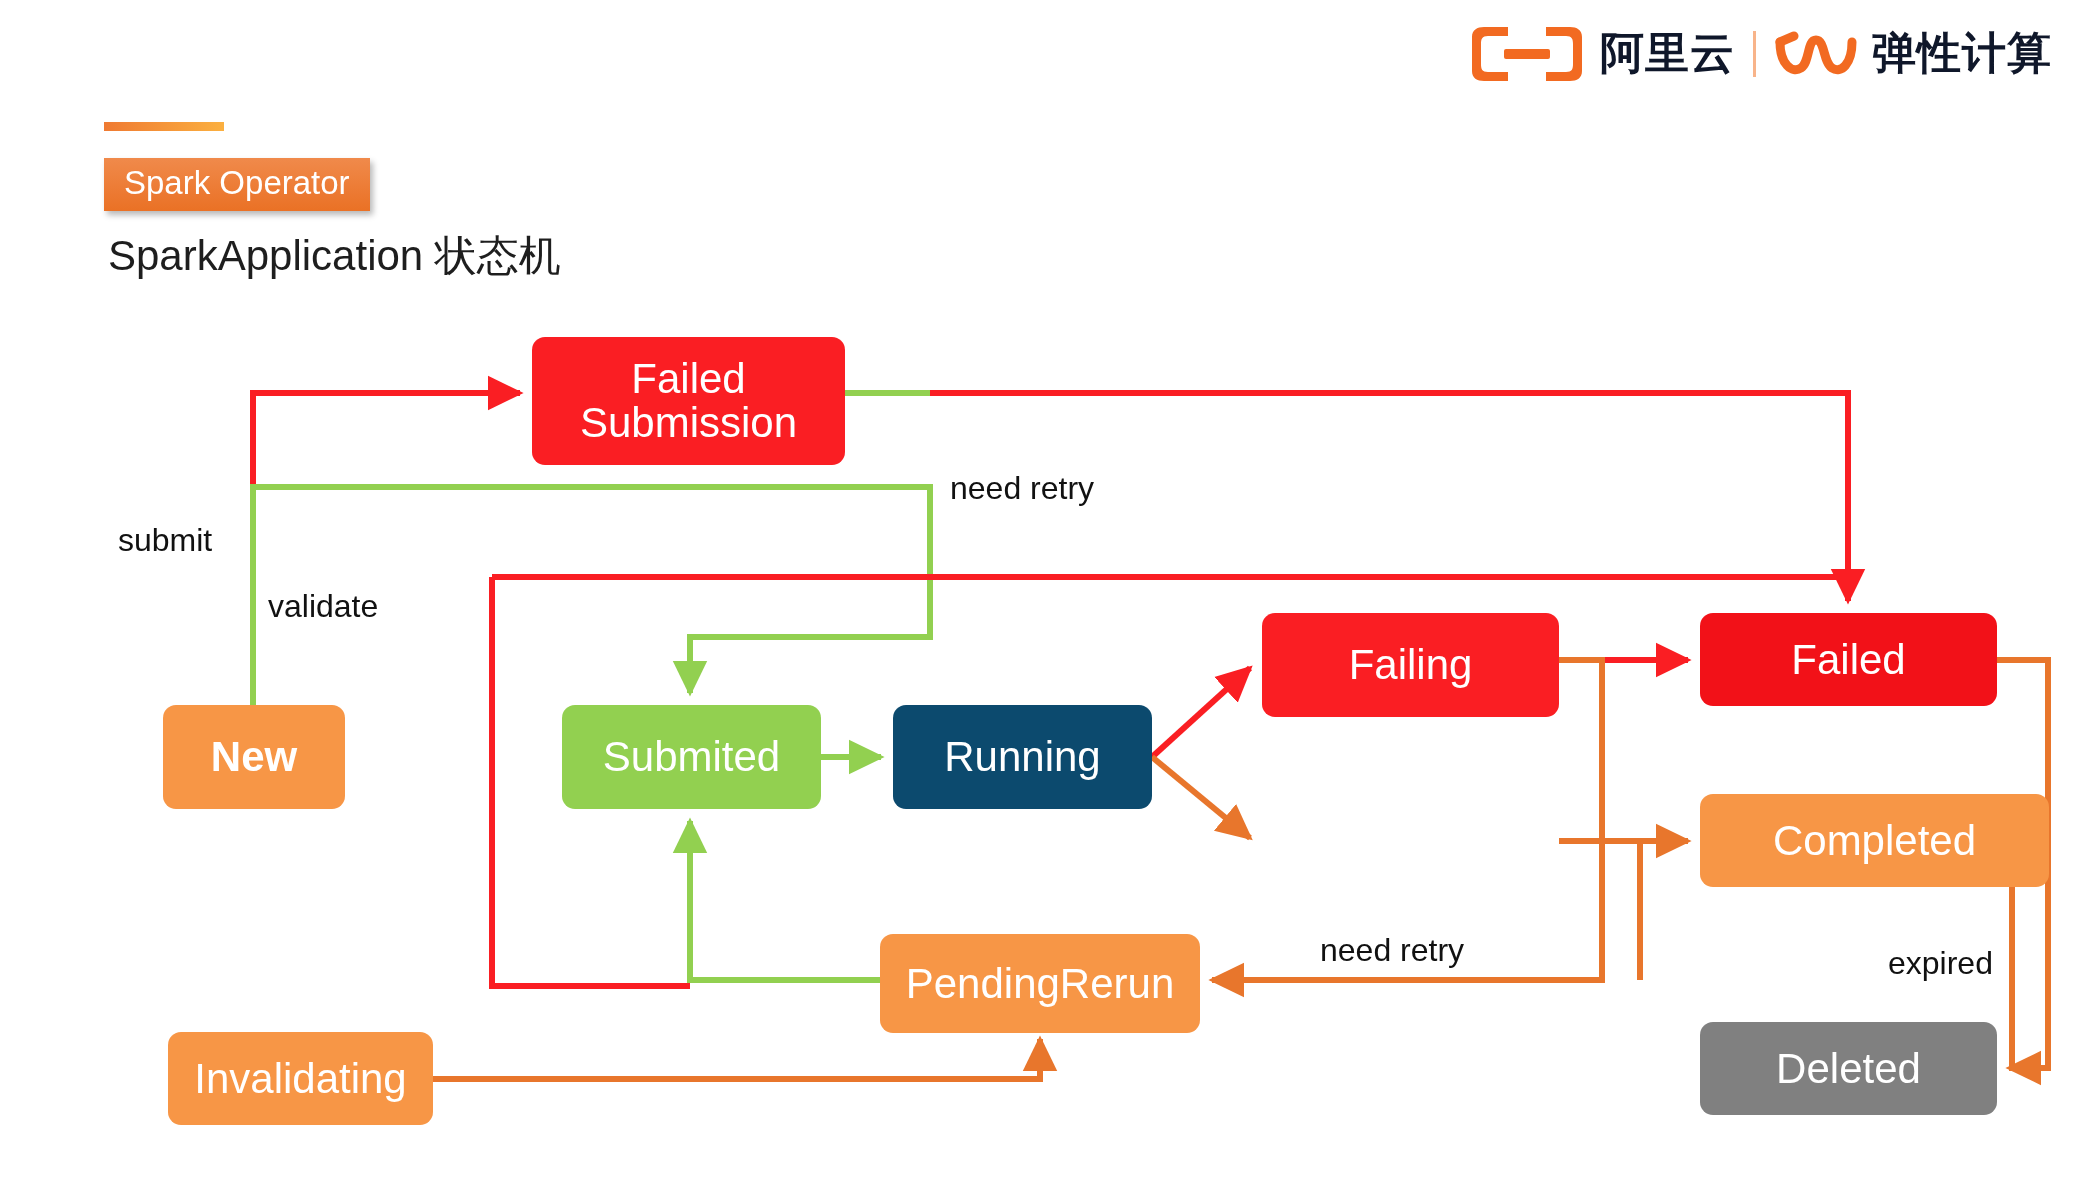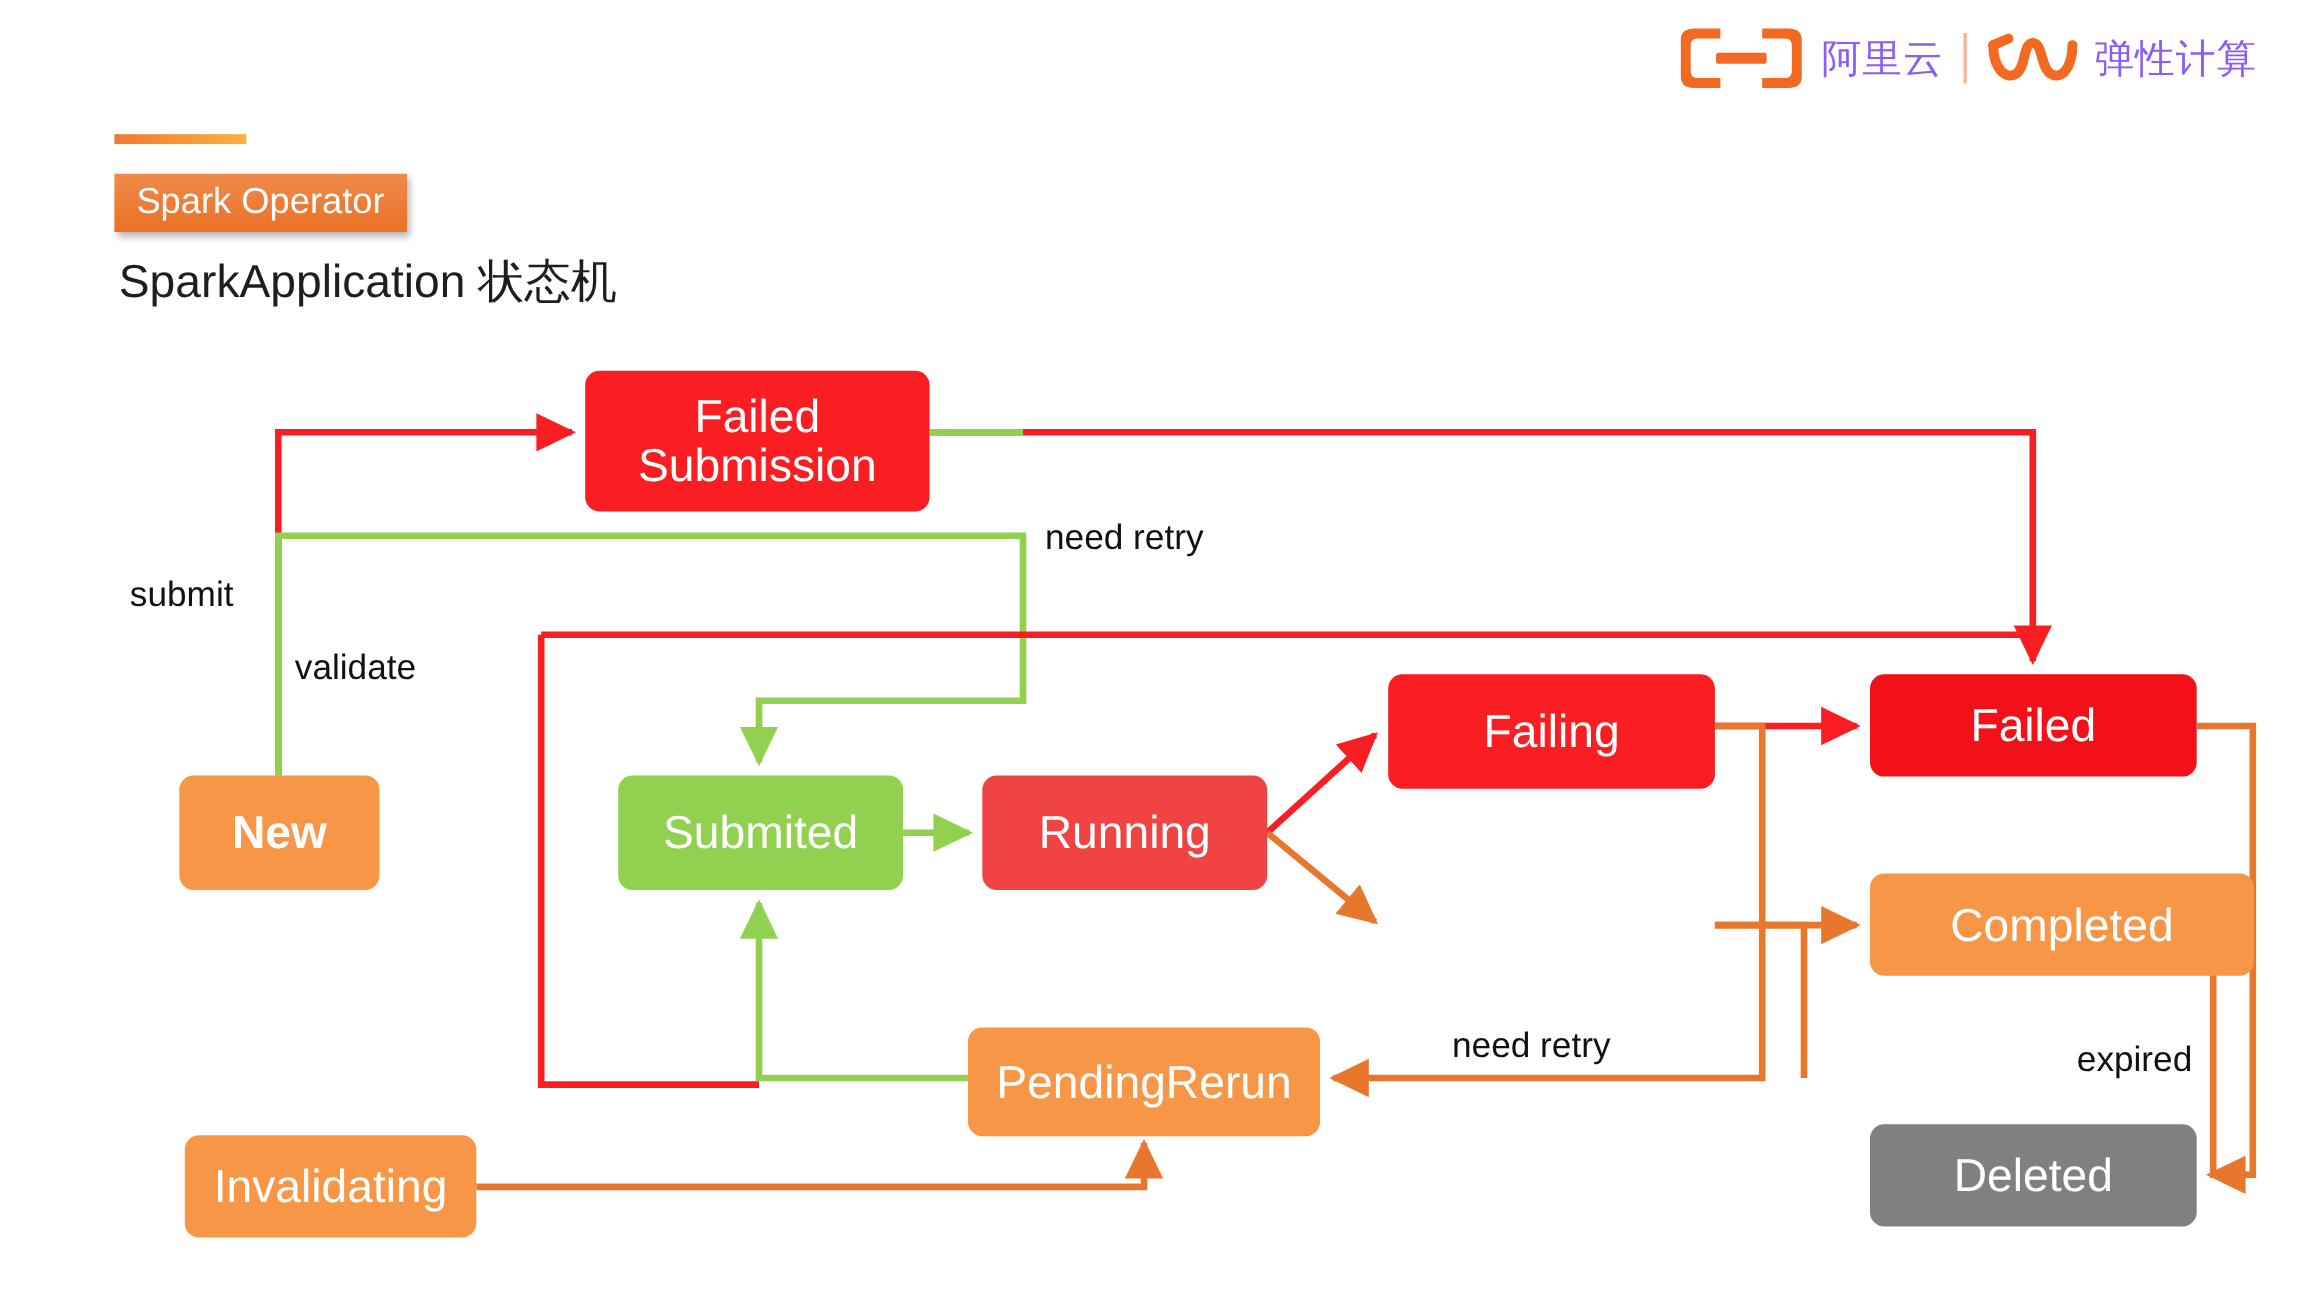--- a/index.html
+++ b/index.html
@@ -30,21 +30,21 @@
     box-shadow: 3px 4px 6px rgba(0,0,0,0.28);
     white-space: nowrap;
   }
   .subtitle {
     position: absolute; left: 108px; top: 228px;
     font-size: 42px; color: #1e1e1e; white-space: nowrap;
   }
 
   
   .brand { position: absolute; right: 46px; top: 24px; display: flex; align-items: center; gap: 14px; }
-  .brand-cn { font-size: 36px; color: #8b5cf6; font-weight: 400; letter-spacing: 1px; white-space: nowrap; }
+  .brand-cn { font-size: 44px; color: #0f172a; font-weight: 700; letter-spacing: 1px; white-space: nowrap; }
   .brand-sep { width:3px; height:46px; background:#F8B48A; margin: 0 4px; }
   .brand-wave { display:block; }
   .brand-logo-svg { display:block; }
 
   
   #diagram { position: absolute; left: 0; top: 0; width: 2098px; height: 1180px; }
   .node {
     position: absolute; display: flex; align-items: center; justify-content: center;
     color: #ffffff; border-radius: 13px; text-align: center;
     font-size: 42px; line-height: 1.04; white-space: pre-line; z-index: 5;
@@ -132,21 +132,21 @@
       </g>
     </svg>
 
     <div class="node" style="left:532px; top:337px; width:313px; height:128px; background:#FA1E23;">Failed
 Submission</div>
 
     <div class="node" style="left:163px; top:705px; width:182px; height:104px; background:#F79646;font-weight:bold;">New</div>
 
     <div class="node" style="left:562px; top:705px; width:259px; height:104px; background:#92D050;">Submited</div>
 
-    <div class="node" style="left:893px; top:705px; width:259px; height:104px; background:#ef4444;text-align:right;">Running</div>
+    <div class="node" style="left:893px; top:705px; width:259px; height:104px; background:#0c4a6e;text-align:right;">Running</div>
 
     <div class="node" style="left:1262px; top:613px; width:297px; height:104px; background:#FA1E23;">Failing</div>
 
 
     <div class="node" style="left:1700px; top:613px; width:297px; height:93px; background:#F21118;">Failed</div>
 
     <div class="node" style="left:1700px; top:794px; width:349px; height:93px; background:#F79646;">Completed</div>
 
     <div class="node" style="left:1700px; top:1022px; width:297px; height:93px; background:#808080;">Deleted</div>
 

